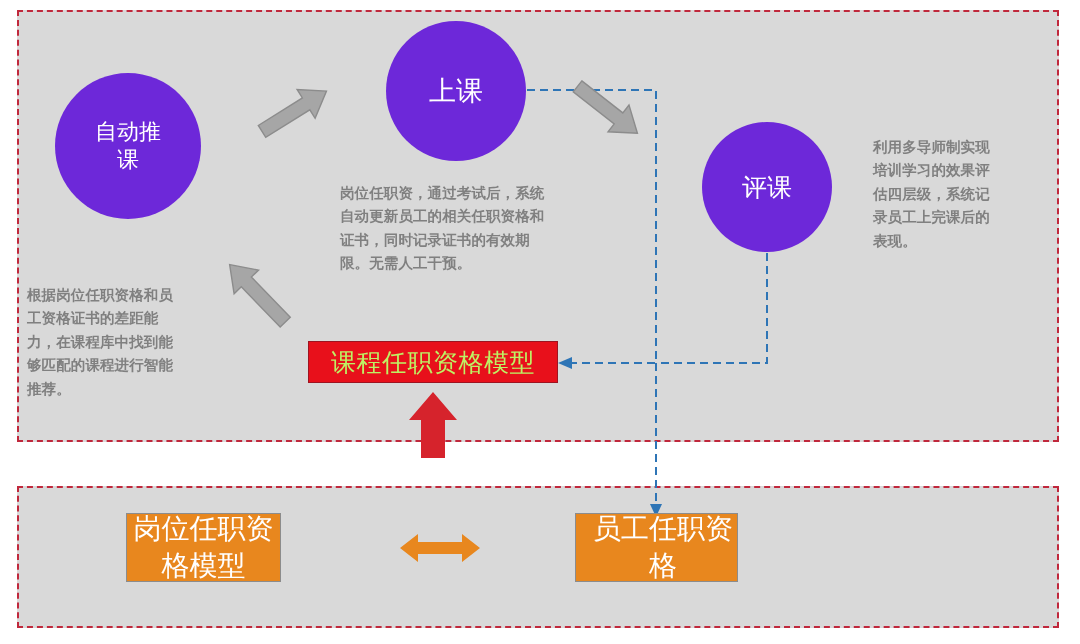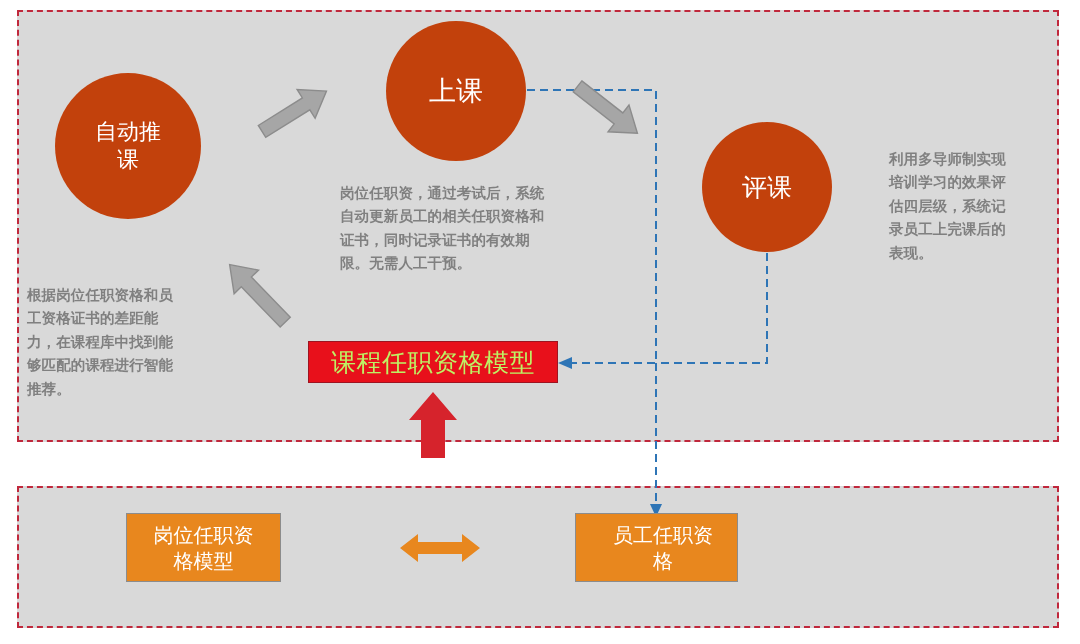--- a/index.html
+++ b/index.html
@@ -34,21 +34,21 @@
   #panel-bottom {
     left: 17px;
     top: 486px;
     width: 1042px;
     height: 142px;
   }
   
   .circle {
     position: absolute;
     border-radius: 50%;
-    background: #c2410c;
+    background: #6d28d9;
     color: #ffffff;
     display: flex;
     align-items: center;
     justify-content: center;
     text-align: center;
     line-height: 1.28;
     font-weight: 400;
     box-sizing: border-box;
     white-space: pre-line;
   }
@@ -84,23 +84,22 @@
     white-space: pre-line;
     letter-spacing: 0.1px;
   }
   #desc-center {
     left: 340px;
     top: 182px;
     width: 218px;
   }
   #desc-right {
     left: 873px;
-    top: 148px;
+    top: 136px;
     width: 122px;
-    margin-left: 16px;
   }
   #desc-left {
     left: 27px;
     top: 284px;
     width: 152px;
   }
   
   #box-course {
     position: absolute;
     left: 308px;
@@ -117,21 +116,21 @@
     justify-content: center;
     letter-spacing: 0.5px;
   }
   
   .obox {
     position: absolute;
     background: #e8871e;
     border: 1.5px solid #8c8c8c;
     box-sizing: border-box;
     color: #ffffff;
-    font-size: 20px;
+    font-size: 28px;
     line-height: 1.3;
     text-align: center;
     display: flex;
     align-items: center;
     justify-content: center;
     white-space: pre-line;
   }
   #box-post {
     left: 126px;
     top: 513px;

